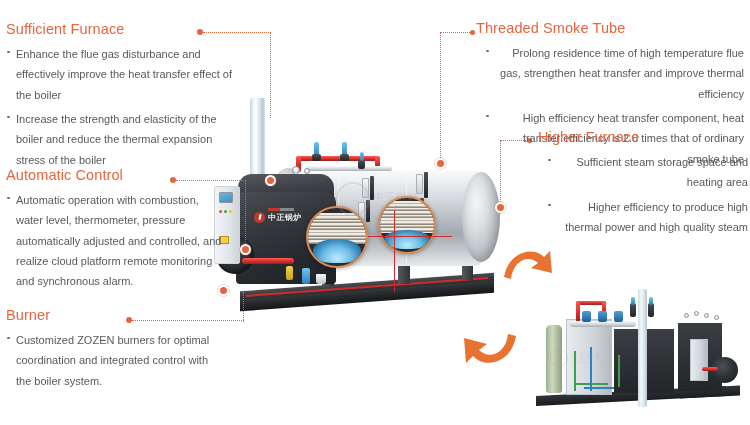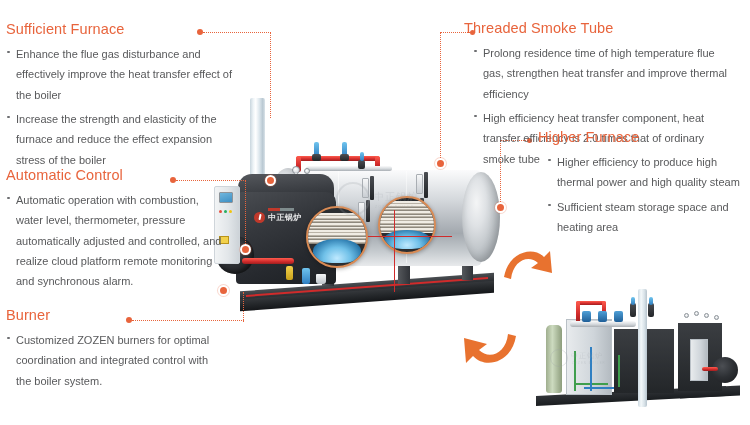--- a/index.html
+++ b/index.html
@@ -36,21 +36,21 @@
     content:"";
     position:absolute;
     left:1px; top:7px;
     width:2.5px; height:2.5px;
     border-radius:50%;
     background:#6d6e71;
   }
 
   
   .ann-right .ann-title { margin-left:0; }
-  .ann-right .bullets { margin-left:9px; }
+  .ann-right .bullets { margin-left:9px;text-align:right; }
 
   
   .lead-dot {
     position:absolute;
     width:5px; height:5px;
     border-radius:50%;
     background:#e8643c;
   }
 
   
@@ -518,47 +518,47 @@
 
   <div class="node" style="left:126px; top:317px;"></div>
   <div class="dot-h" style="left:132px; top:320px; width:112px;"></div>
   <div class="dot-v" style="left:243px; top:292px; height:30px;"></div>
   <div class="node ring" style="left:218px; top:285px;"></div>
 
   <div class="ann" style="left:6px; top:22px; width:230px;">
     <div class="ann-title">Sufficient Furnace</div>
     <ul class="bullets">
       <li>Enhance the flue gas disturbance and effectively improve the heat transfer effect of the boiler</li>
-      <li>Increase the strength and elasticity of the furnace and reduce the effect expansion stress of the boiler</li>
+      <li>Increase the strength and elasticity of the boiler and reduce the thermal expansion stress of the boiler</li>
     </ul>
   </div>
 
   <div class="ann" style="left:6px; top:168px; width:222px;">
     <div class="ann-title">Automatic Control</div>
     <ul class="bullets">
       <li>Automatic operation with combustion, water level, thermometer, pressure automatically adjusted and controlled, and realize cloud platform remote monitoring and synchronous alarm.</li>
     </ul>
   </div>
 
   <div class="ann" style="left:6px; top:308px; width:212px;">
     <div class="ann-title">Burner</div>
     <ul class="bullets">
       <li>Customized ZOZEN burners for optimal coordination and integrated control with the boiler system.</li>
     </ul>
   </div>
 
-  <div class="ann ann-right" style="left:464px; top:21px; width:268px;">
+  <div class="ann ann-right" style="left:476px; top:21px; width:268px;">
     <div class="ann-title">Threaded Smoke Tube</div>
     <ul class="bullets">
       <li>Prolong residence time of high temperature flue gas, strengthen heat transfer and improve thermal efficiency</li>
       <li>High efficiency heat transfer component, heat transfer efficiency is 2.0 times that of ordinary smoke tube</li>
     </ul>
   </div>
 
   <div class="ann ann-right" style="left:538px; top:130px; width:210px;">
     <div class="ann-title">Higher Furnace</div>
     <ul class="bullets">
+      <li>Sufficient steam storage space and heating area</li>
       <li>Higher efficiency to produce high thermal power and high quality steam</li>
-      <li>Sufficient steam storage space and heating area</li>
     </ul>
   </div>
 
 </div>
 
 </body></html>

